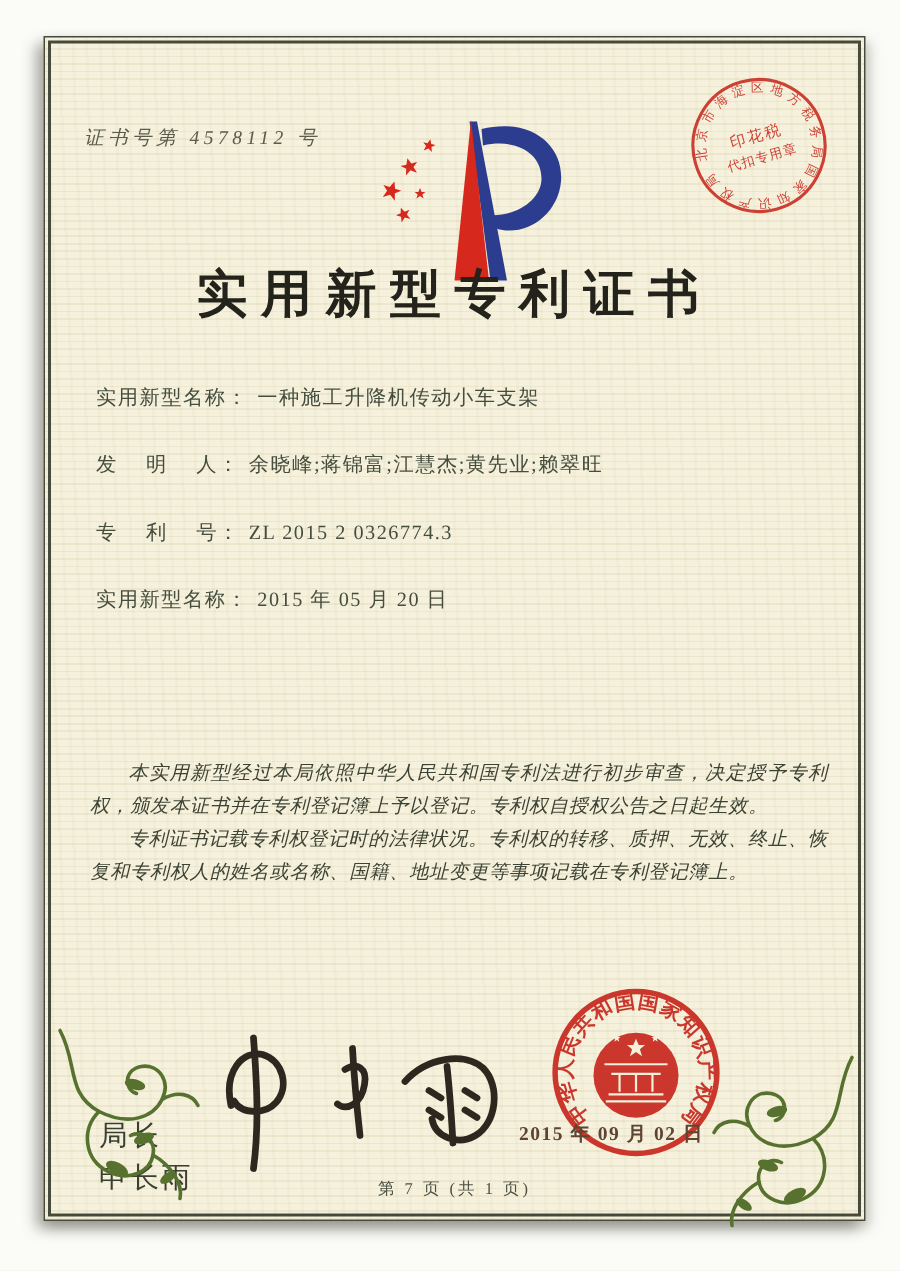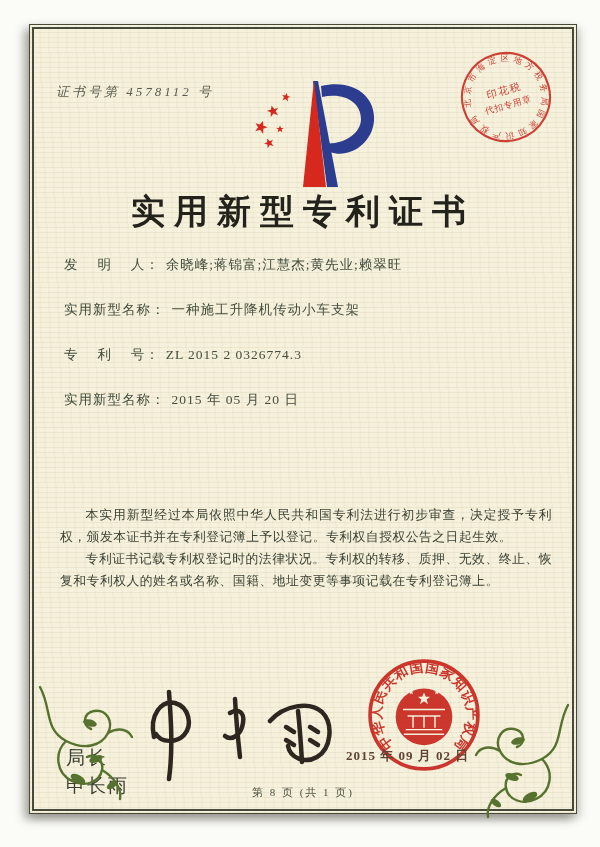--- a/index.html
+++ b/index.html
@@ -27,33 +27,33 @@
   .cert-no {
     position:absolute; left:26px; top:58px;
     font-size:13px; letter-spacing:3px; color:#5a5c4e;font-style:italic;
   }
   .tax-seal {
     position:absolute; right:22px; top:24px; width:96px; height:96px;
     transform:rotate(-16deg); opacity:.88;
   }
   .logo { position:absolute; left:50%; top:52px; transform:translateX(-46%); width:150px; height:116px; }
   .title {
-    position:absolute; left:0; right:0; top:164px; text-align:center;
+    position:absolute; left:0; right:0; top:148px; text-align:center;
     font-size:34px; font-weight:bold; letter-spacing:9px; color:#23231c;
   }
   
   .fields { position:absolute; left:34px; right:26px; top:231px; }
   .field-row { height:45px; font-size:13.5px; color:#454d3e; letter-spacing:1px; white-space:nowrap; }
   .field-row .f-label { margin-right:6px; }
   
   .body-text {
     position:absolute; left:30px; right:24px; top:479px;
     font-size:12.8px; line-height:22px; color:#3c4234; text-align:justify;
   }
-  .body-text p { text-indent:2em; letter-spacing:.5px; }
+  .body-text p { text-indent:2em; letter-spacing:.5px;font-style:italic; }
   
   .signoff { position:absolute; left:36px; top:719px; font-size:19px; color:#3a3f32; line-height:28px; letter-spacing:2px; }
   .signature { position:absolute; left:108px; top:662px; width:210px; height:100px; }
   .sipo-seal { position:absolute; left:330px; top:626px; width:128px; height:128px; opacity:.92; }
   .issue-date {
     position:absolute; left:316px; top:722px; width:170px;
     font-size:13px; letter-spacing:1px; color:#5d4433; font-weight:bold; z-index:3;
   }
   .page-footer {
     position:absolute; left:0; right:0; bottom:13px; text-align:center;
@@ -93,24 +93,24 @@
     </g>
     <polygon points="84,4 104,110 93,110 79,4" fill="#2c3d8f"></polygon>
     <path d="M 87,9 C 120,1 142,20 140,44 C 138,67 115,82 96,75 C 91,73 89,70 89,66 C 108,69 127,57 127,42 C 127,25 110,15 88,20 Z" fill="#2c3d8f"></path>
     <polygon points="80,3 92,110 69,110" fill="#d6281c"></polygon>
   </svg>
 
   <div class="title">实用新型专利证书</div>
 
   <div class="fields">
     <div class="field-row">
+      <span class="f-label">实用新型名称：</span><span class="f-value">一种施工升降机传动小车支架</span>
+    </div>
+    <div class="field-row">
       <span class="f-label">发　 明 　人：</span><span class="f-value">余晓峰;蒋锦富;江慧杰;黄先业;赖翠旺</span>
-    </div>
-    <div class="field-row">
-      <span class="f-label">实用新型名称：</span><span class="f-value">一种施工升降机传动小车支架</span>
     </div>
     <div class="field-row">
       <span class="f-label">专　 利 　号：</span><span class="f-value">ZL 2015 2 0326774.3</span>
     </div>
     <div class="field-row">
       <span class="f-label">实用新型名称：</span><span class="f-value">2015 年 05 月 20 日</span>
     </div>
   </div>
 
   <div class="body-text">
@@ -157,21 +157,21 @@
         <path d="M52,71 H88"></path>
         <path d="M58,71 V84 M70,71 V84 M82,71 V84"></path>
         <path d="M50,86 H90"></path>
         <path d="M48,91 H92"></path>
       </g>
     </g>
   </svg>
 
   <div class="issue-date">2015 年 09 月 02 日</div>
 
-  <div class="page-footer">第 8 页 (共 1 页)</div>
+  <div class="page-footer">第 7 页 (共 1 页)</div>
 
   <svg class="ornament right" viewBox="0 0 110 120" aria-hidden="true">
     <g fill="none" stroke="#57722f" stroke-width="2.4" stroke-linecap="round">
       <path d="M96,6 C84,28 92,48 70,60 C50,70 34,64 28,52 C22,40 30,28 42,30 C53,32 54,45 45,48"></path>
       <path d="M70,60 C82,72 80,92 64,100 C50,107 36,100 34,89 C32,79 41,72 49,76"></path>
       <path d="M34,89 C22,96 14,108 16,118"></path>
       <path d="M28,52 C18,46 8,48 4,56"></path>
     </g>
     <g fill="#57722f">
       <ellipse cx="58" cy="98" rx="8" ry="4" transform="rotate(-28 58 98)"></ellipse>

